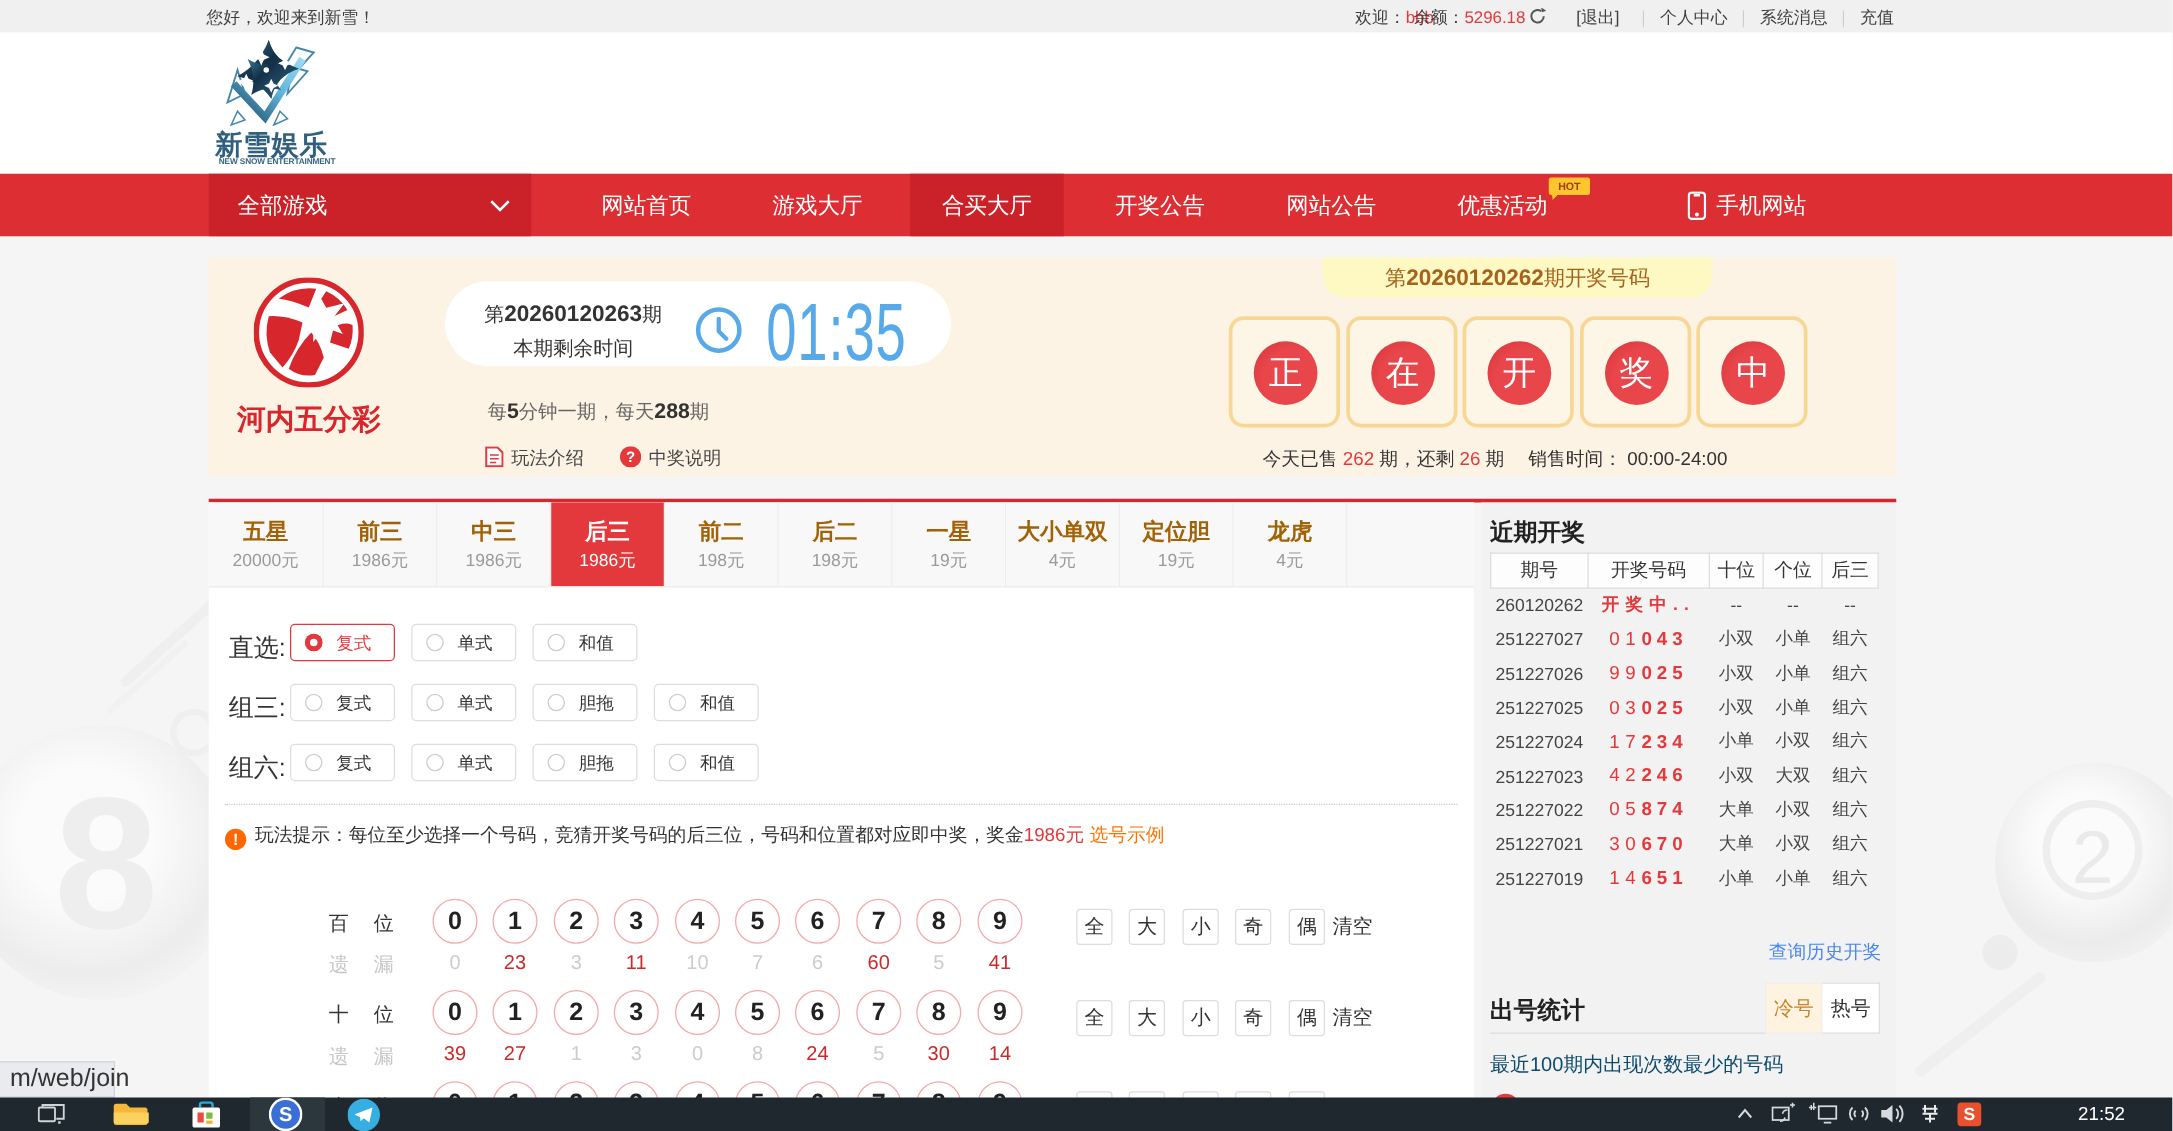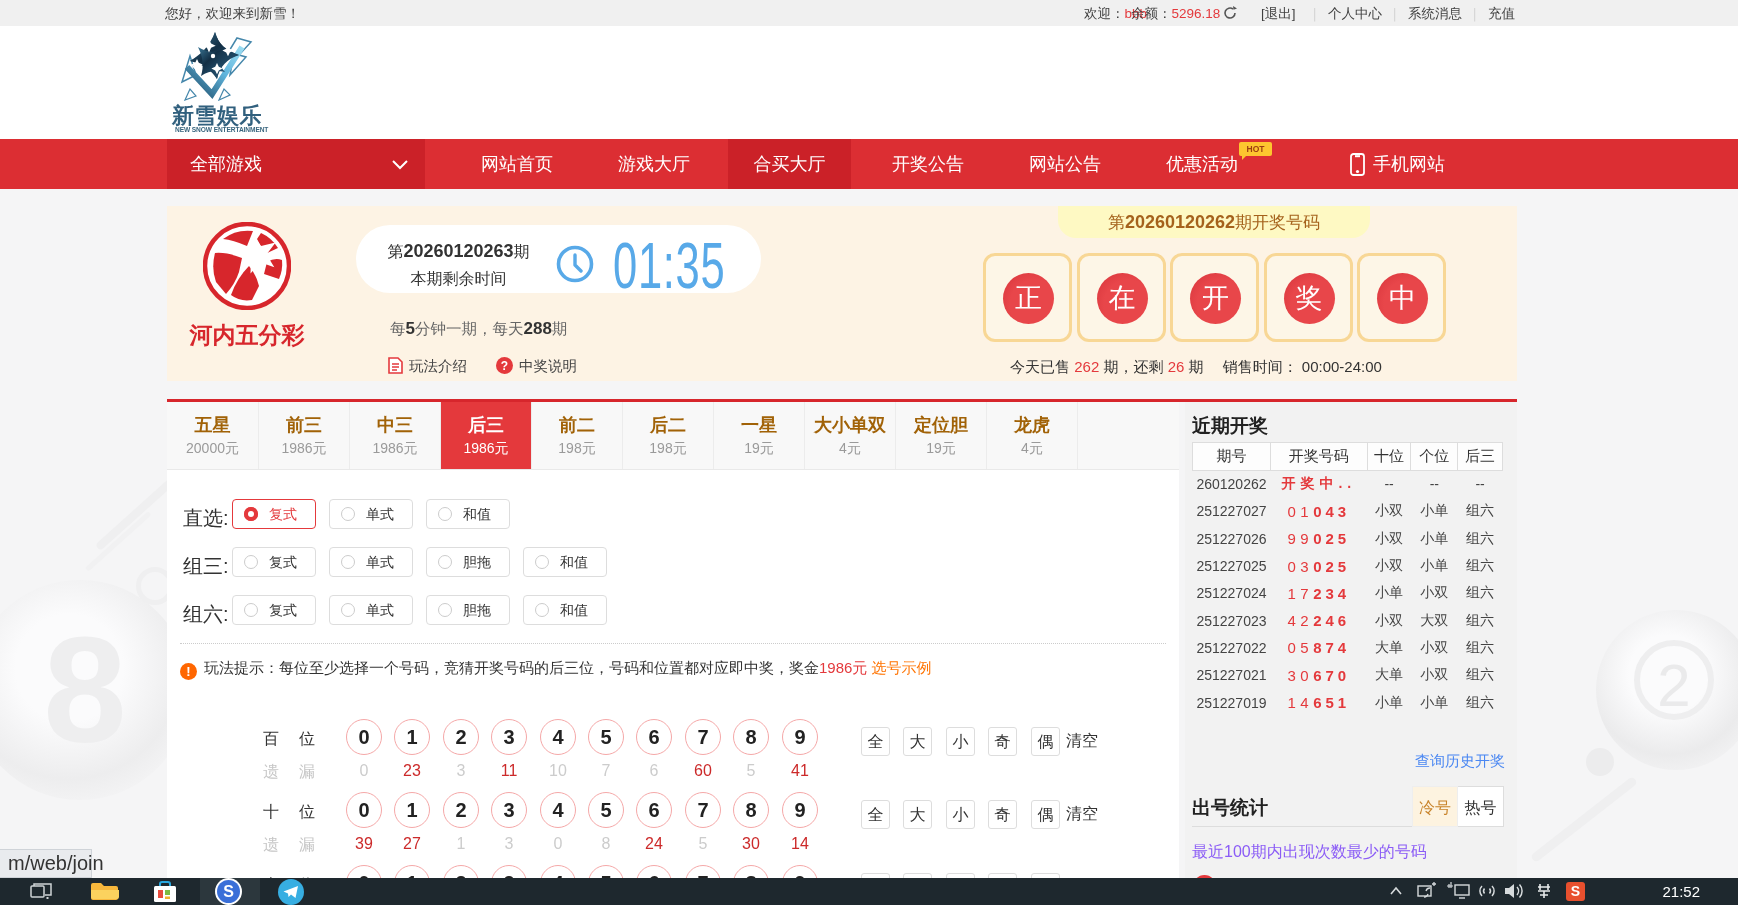--- a/index.html
+++ b/index.html
@@ -85,21 +85,21 @@
 #lottable th { border:1px solid #ddd; height:28px; font-size:15px; font-weight:normal; color:#333; background:#fdfdfd; }
 #lottable td { height:27.3px; font-size:14px; color:#444; text-align:center; }
 .lotnum { color:#e4393c; letter-spacing:4.5px; font-size:15px; }
 .lotnum b { letter-spacing:4px; }
 #histlink { position:absolute; right:12px; top:350px; font-size:15px; color:#4a87f2; }
 #stat h4 { position:absolute; left:7px; top:393px; font-size:19px; color:#222; }
 #statline { position:absolute; left:7px; top:424px; width:220px; border-top:1px solid #ddd; }
 .coldbtn { position:absolute; top:384px; width:46px; height:41px; text-align:center; line-height:41px; font-size:16px; }
 #coldb { left:227px; background:#fdf3e0; border:1px solid #eee; color:#c8832a; }
 #hotb { left:273px; background:#fff; border:1px solid #ddd; border-left:none; color:#333; }
-#statdesc { position:absolute; left:7px; top:440px; font-size:16px; color:#8b5cf6; }
+#statdesc { position:absolute; left:7px; top:440px; font-size:16px; color:#0c4a6e; }
 #statball { position:absolute; left:8px; top:473px; width:23px; height:23px; border-radius:50%; background:#e4393c; }
 
 
 .wm { position:absolute; border-radius:50%; }
 
 
 #tooltip { position:absolute; left:0; top:849px; width:92px; height:29px; background:#e9ebee; border:1px solid #cfd3d8; border-left:none; font-size:20px; color:#333; line-height:27px; padding-left:8px; }
 #taskbar { position:absolute; left:0; top:878px; width:1738px; height:27px; background:#1e282e; }
 #taskbar .time { position:absolute; right:38px; top:5px; color:#fff; font-size:15px; }
 </style>

